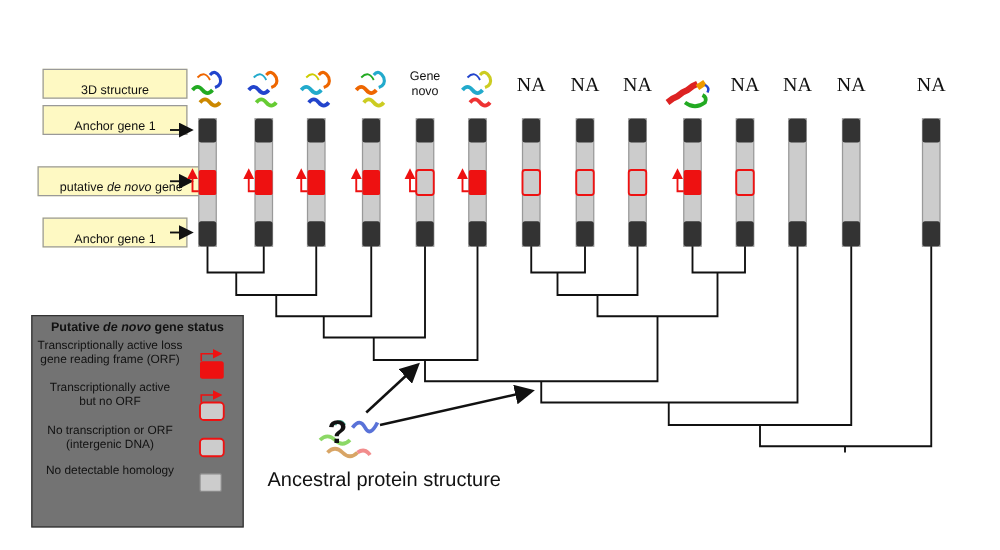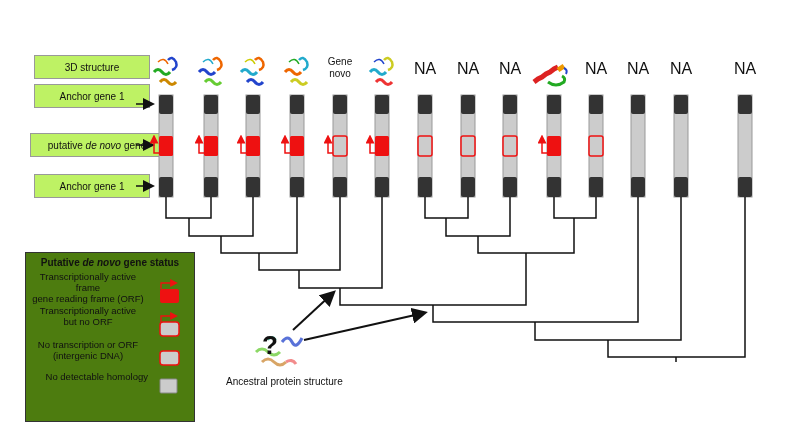--- a/index.html
+++ b/index.html
@@ -1,25 +1,25 @@
 <!DOCTYPE html>
 <html><head>
 <meta charset="utf-8">
 <style>
   html, body { margin:0; padding:0; background:#ffffff; }
   body { width:800px; height:440px; position:relative; overflow:hidden; font-family:"Liberation Sans", sans-serif; color:#111; }
-  .rowlabel { position:absolute; left:34px; width:116px; height:24px; border:1px solid #999; background:#bef264; font-size:10px; display:flex; align-items:center; justify-content:center; box-sizing:border-box; }
+  .rowlabel { position:absolute; left:34px; width:116px; height:24px; border:1px solid #999; background:#fef9c3; font-size:10px; display:flex; align-items:flex-end; justify-content:center; box-sizing:border-box; }
   .rowlabel.wide { left:30px; width:134px; }
-  .struct-text { position:absolute; font-size:16px; text-align:center; width:40px; }
+  .struct-text { position:absolute; font-size:16px; text-align:center; width:40px;font-family:Liberation Serif, serif; }
   .geneloss { position:absolute; font-size:10px; text-align:center; width:40px; line-height:12px; }
   svg#main { position:absolute; left:0; top:0; }
-  .legend { position:absolute; left:25px; top:252px; width:170px; height:170px; border:1.5px solid #333; background:#4d7c0f; box-sizing:border-box; }
+  .legend { position:absolute; left:25px; top:252px; width:170px; height:170px; border:1.5px solid #333; background:#737373; box-sizing:border-box; }
   .legend-title { position:absolute; left:0; top:4px; width:100%; text-align:center; font-size:10px; font-weight:bold; }
   .legend-item { position:absolute; left:2px; width:120px; font-size:9.5px; text-align:center; line-height:11px; }
-  .caption { position:absolute; left:214px; top:376px; font-size:10px;margin-left:12px; }
+  .caption { position:absolute; left:214px; top:376px; font-size:16px; }
   .qmark { position:absolute; left:262px; top:330px; font-size:26px; font-weight:bold; }
 </style>
 </head>
 <body>
 
 <div class="rowlabel" style="top:55px;">
     <span>3D structure</span>
   </div>
 <div class="rowlabel" style="top:84px;">
     <span>Anchor gene 1</span>
@@ -219,32 +219,32 @@
     <div class="struct-text" style="left: 661px; top: 60px;">NA</div>
     <div class="struct-text" style="left: 725px; top: 60px;">NA</div>
   </div>
 
 <div class="legend">
   <div class="legend-title">
     <span style="white-space:pre">Putative </span><i>de novo</i><span style="white-space:pre"> gene status</span>
   </div>
   <div id="legenditems">
       <div class="legend-item" style="top: 18px;">
-        <div>Transcriptionally active frame</div>
+        <div>Transcriptionally active loss</div>
         <div>gene reading frame (ORF)</div>
       </div>
       <div class="legend-item" style="top: 52px;">
         <div>Transcriptionally active</div>
         <div>but no ORF</div>
       </div>
       <div class="legend-item" style="top: 86px;">
         <div>No transcription or ORF</div>
         <div>(intergenic DNA)</div>
       </div>
-      <div class="legend-item" style="top: 118px; text-align: right;">
+      <div class="legend-item" style="top: 118px;">
         <div>No detectable homology</div>
       </div>
     </div>
   <svg id="legendsvg" width="159" height="170" style="position:absolute;left:0;top:0;">
       <rect x="134" y="36" width="19" height="14" rx="2" fill="#ee1111"></rect>
       <path d="M135,36 L135,30 L148,30" stroke="#ee1111" stroke-width="1.3" fill="none" marker-end="url(#arrred)"></path>
       <rect x="134" y="69" width="19" height="14" rx="3" fill="#cccccc" stroke="#ee1111" stroke-width="1.5"></rect>
       <path d="M135,69 L135,63 L148,63" stroke="#ee1111" stroke-width="1.3" fill="none" marker-end="url(#arrred)"></path>
       <rect x="134" y="98" width="19" height="14" rx="3" fill="#cccccc" stroke="#ee1111" stroke-width="1.5"></rect>
       <rect x="134" y="126" width="17" height="14" rx="1" fill="#cccccc" stroke="#888" stroke-width="1"></rect>

